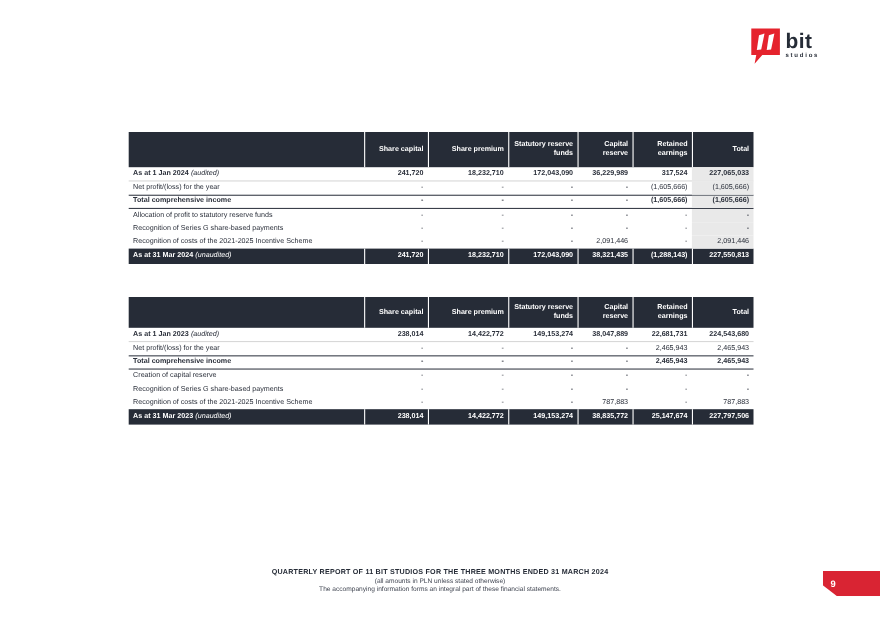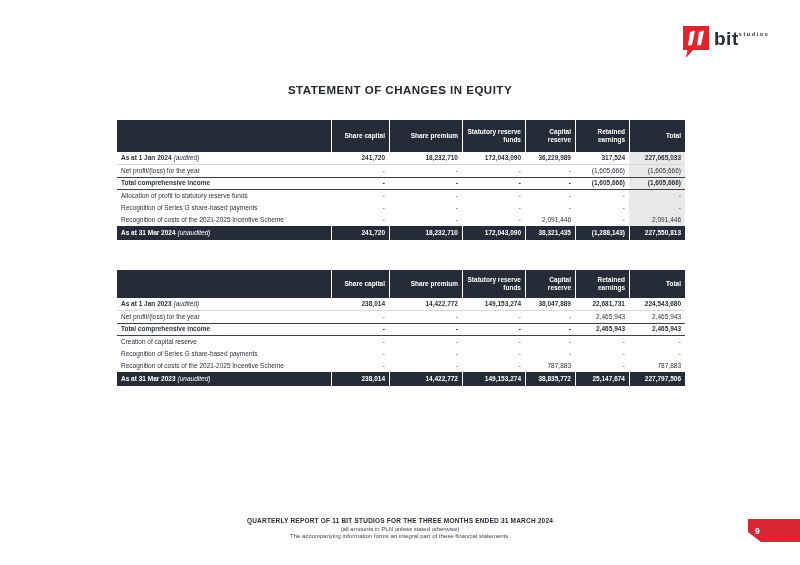--- a/index.html
+++ b/index.html
@@ -5,21 +5,21 @@
   * { margin:0; padding:0; box-sizing:border-box; }
   html,body { background:#fff; }
   .page {
     position:relative; width:800px; height:565px; background:#ffffff;
     font-family:"Liberation Sans", sans-serif; color:#2b303b; overflow:hidden;
   }
 
   
   .logo { position:absolute; left:681px; top:25px; display:flex; align-items:flex-start; }
   .logo-mark { display:block; }
-  .logo-text { margin-left:3px; margin-top:5px; display:flex; flex-direction:row; }
+  .logo-text { margin-left:3px; margin-top:5px; display:flex; flex-direction:column; }
   .logo-bit { font-size:19px; font-weight:800; color:#262c37; line-height:17px; letter-spacing:0.5px; }
   .logo-studios { font-size:5.5px; font-weight:700; color:#262c37; letter-spacing:1.6px; margin-top:1px; }
 
   
   .title {
     position:absolute; top:84px; left:0; width:100%; text-align:center;
     font-size:11.5px; font-weight:800; letter-spacing:0.5px; color:#21262f;
   }
 
   
@@ -77,21 +77,20 @@
       <path d="M2,1 H28 V25 H12 L5,33 L6.5,25 H2 Z" fill="#e5232d"></path>
       <path d="M9,7 L14,5.5 L11,20 L7,20.5 Z" fill="#ffffff"></path>
       <path d="M18,7 L23,5.5 L20,20 L16,20.5 Z" fill="#ffffff"></path>
     </svg>
     <div class="logo-text">
       <span class="logo-bit">bit</span>
       <span class="logo-studios">studios</span>
     </div>
   </div>
 
-  <div class="title">STATEMENT OF CHANGES IN EQUITY</div>
 
   <div class="ftable t1">
       <div class="trow thead">
         <div class="cell lab"></div>
         <div class="cell num">Share capital</div>
         <div class="cell num">Share premium</div>
         <div class="cell num">Statutory reserve funds</div>
         <div class="cell num">Capital reserve</div>
         <div class="cell num">Retained earnings</div>
         <div class="cell num">Total</div>

